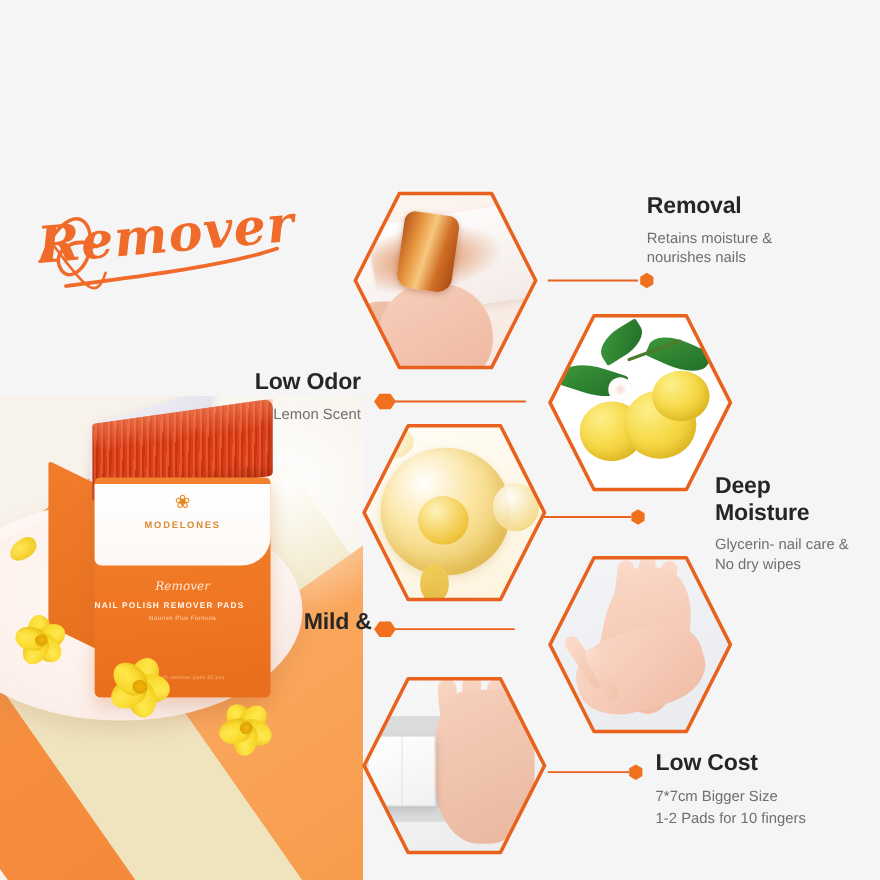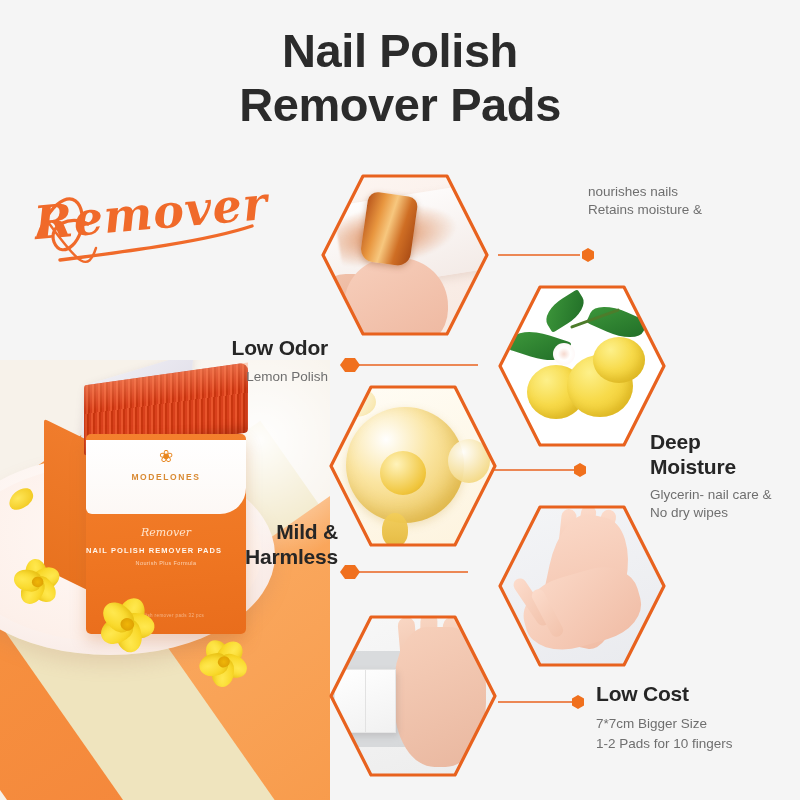--- a/index.html
+++ b/index.html
@@ -320,21 +320,21 @@
     letter-spacing:-.2px;
   }
   .feat .d {
     color:#6f6f6f; font-size:13.5px; line-height:1.3; margin-top:7px;
   }
   .feat.right-align { text-align:right; }
 
   .feat-quick  { left:588px; top:176px; width:210px; }
   .feat-odor   { left:168px; top:336px; width:160px; }
   .feat-deep   { left:650px; top:430px; width:160px; }
-  .feat-mild   { left:178px; top:520px; width:160px; }
+  .feat-mild   { left:178px; top:554px; width:160px; }
   .feat-cost   { left:596px; top:682px; width:210px; }
 
   .feat-cost .d { line-height:1.55; }
 </style>
 </head>
 <body>
 
 <div id="stage">
 
   <div class="scene">
@@ -382,24 +382,20 @@
     <div class="flower f3">
       <div class="petal" style="transform:rotate(-14deg)"></div>
       <div class="petal" style="transform:rotate(58deg)"></div>
       <div class="petal" style="transform:rotate(130deg)"></div>
       <div class="petal" style="transform:rotate(202deg)"></div>
       <div class="petal" style="transform:rotate(274deg)"></div>
       <div class="core"></div>
     </div>
   </div>
 
-  <div class="title">
-    <span>Nail Polish</span>
-    <span class="l2">Remover Pads</span>
-  </div>
 
   <div class="script-word">
     <div class="txt">Remover</div>
     <svg width="260" height="96" style="position:absolute;left:0;top:0">
       <path d="M12 58 C26 18, 52 10, 56 36 C60 62, 36 84, 28 64 C22 48, 44 36, 62 46" fill="none" stroke="#f06a2a" stroke-width="3.2" stroke-linecap="round"></path>
       <path d="M22 44 C54 88, 62 94, 70 70" fill="none" stroke="#f06a2a" stroke-width="2.4" stroke-linecap="round"></path>
       <path d="M34 82 C96 74, 178 64, 226 48" fill="none" stroke="#f06a2a" stroke-width="3.4" stroke-linecap="round"></path>
     </svg>
   </div>
 
@@ -511,51 +507,51 @@
     </div>
   </div>
   <div class="hex-ring" style="left:328px;top:611px;">
     <svg viewBox="0 0 170 170">
         <polygon points="43,6 127,6 167,85 127,164 43,164 3,85" fill="none" stroke="#e8621e" stroke-width="3.2" stroke-linejoin="round"></polygon>
       </svg>
   </div>
 
   <div class="feat feat-quick">
     <div class="h">
+      <div>Removal</div>
     </div>
     <div class="d">
+      <div>Retains moisture &amp;</div>
       <div>nourishes nails</div>
-      <div>Retains moisture &amp;</div>
     </div>
   </div>
 
   <div class="feat feat-odor right-align">
     <div class="h">
       <div>Low Odor</div>
     </div>
     <div class="d">
-      <div>Lemon Polish</div>
+      <div>Lemon Scent</div>
     </div>
   </div>
 
   <div class="feat feat-deep">
     <div class="h">
       <div>Deep</div>
       <div>Moisture</div>
     </div>
     <div class="d">
       <div>Glycerin- nail care &amp;</div>
       <div>No dry wipes</div>
     </div>
   </div>
 
   <div class="feat feat-mild right-align">
     <div class="h">
       <div>Mild &amp;</div>
-      <div>Harmless</div>
     </div>
   </div>
 
   <div class="feat feat-cost">
     <div class="h">
       <div>Low Cost</div>
     </div>
     <div class="d">
       <div>7*7cm Bigger Size</div>
       <div>1-2 Pads for 10 fingers</div>

